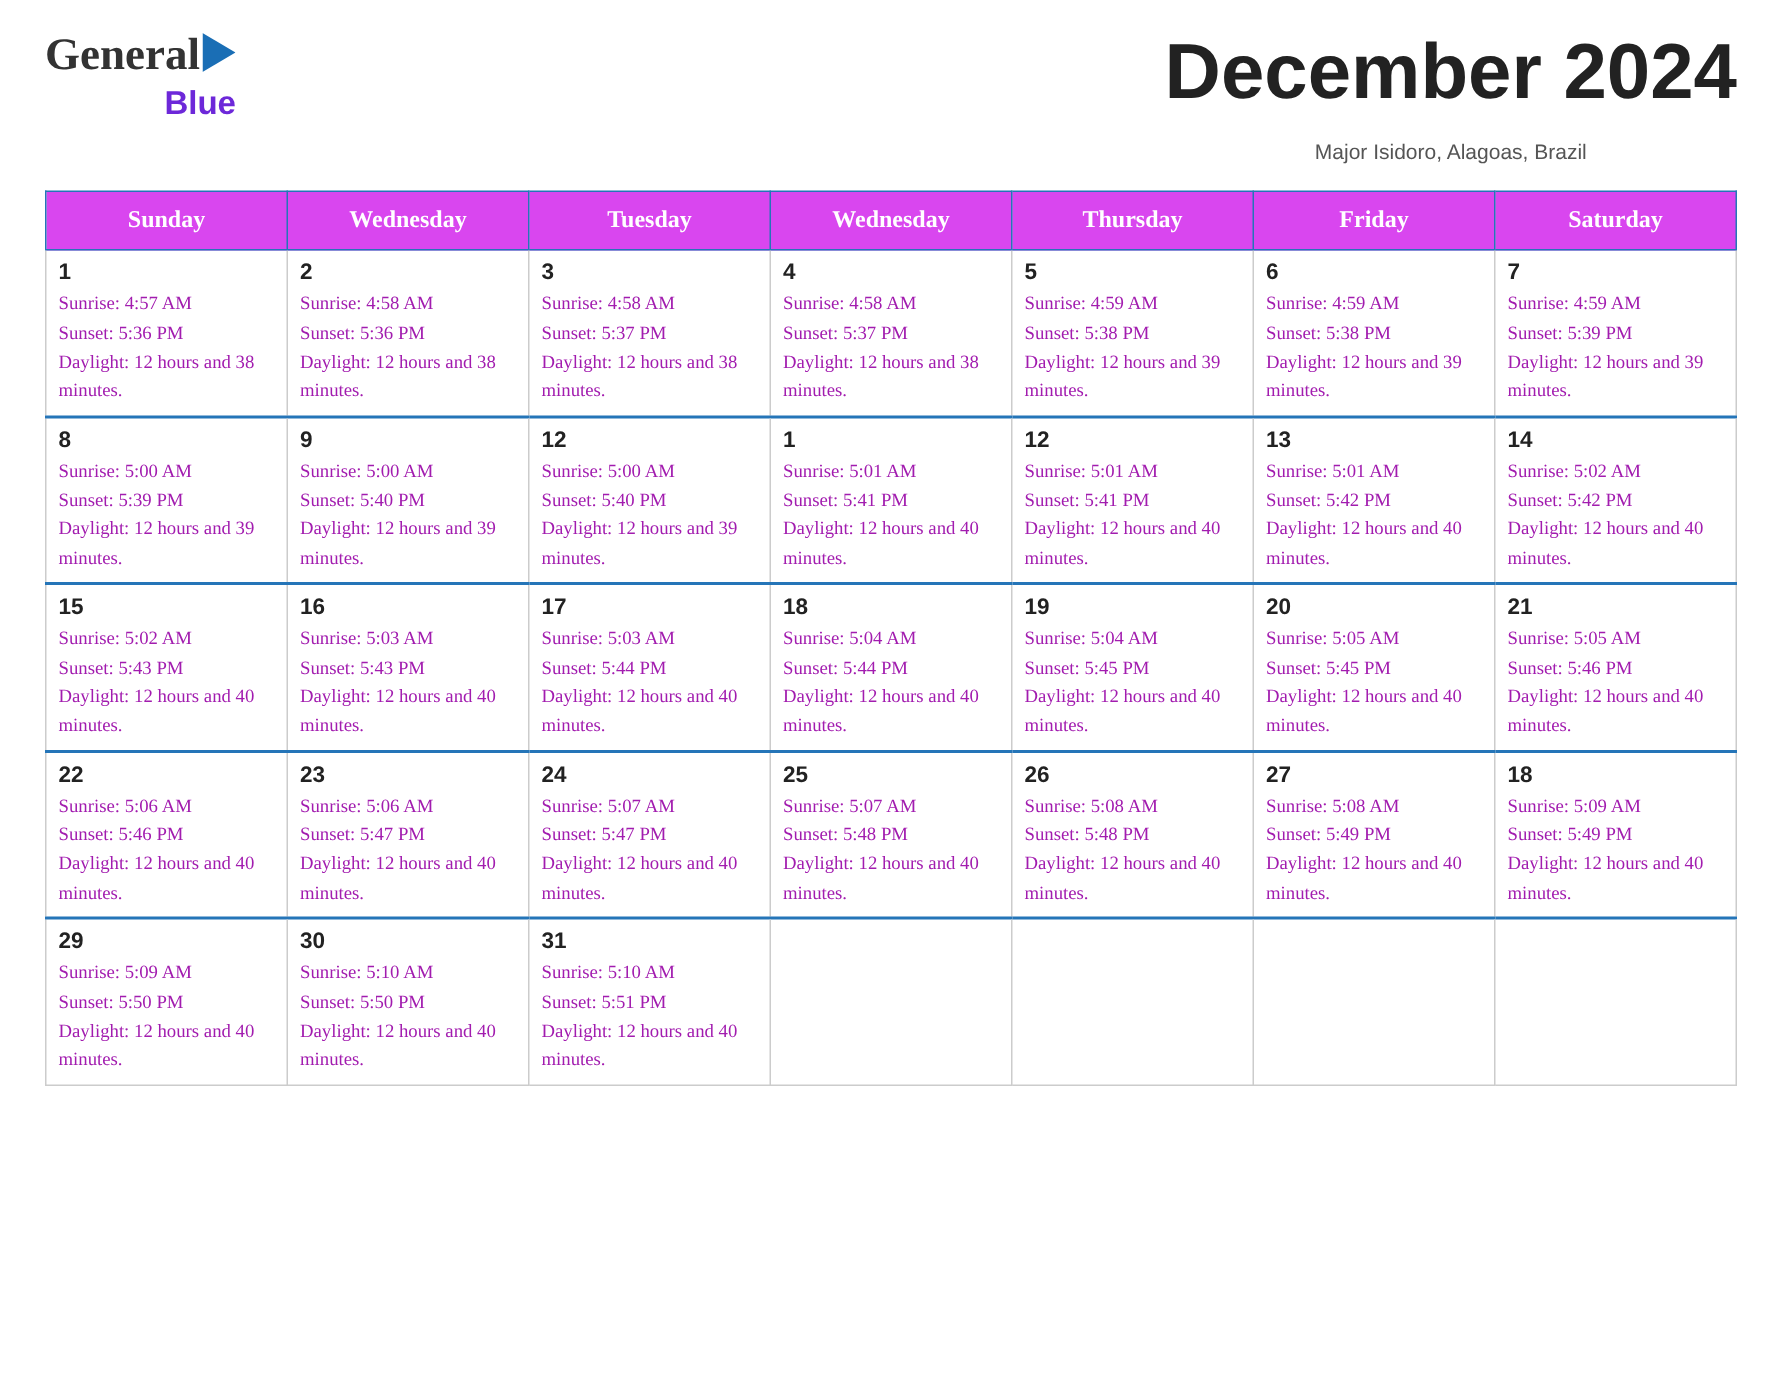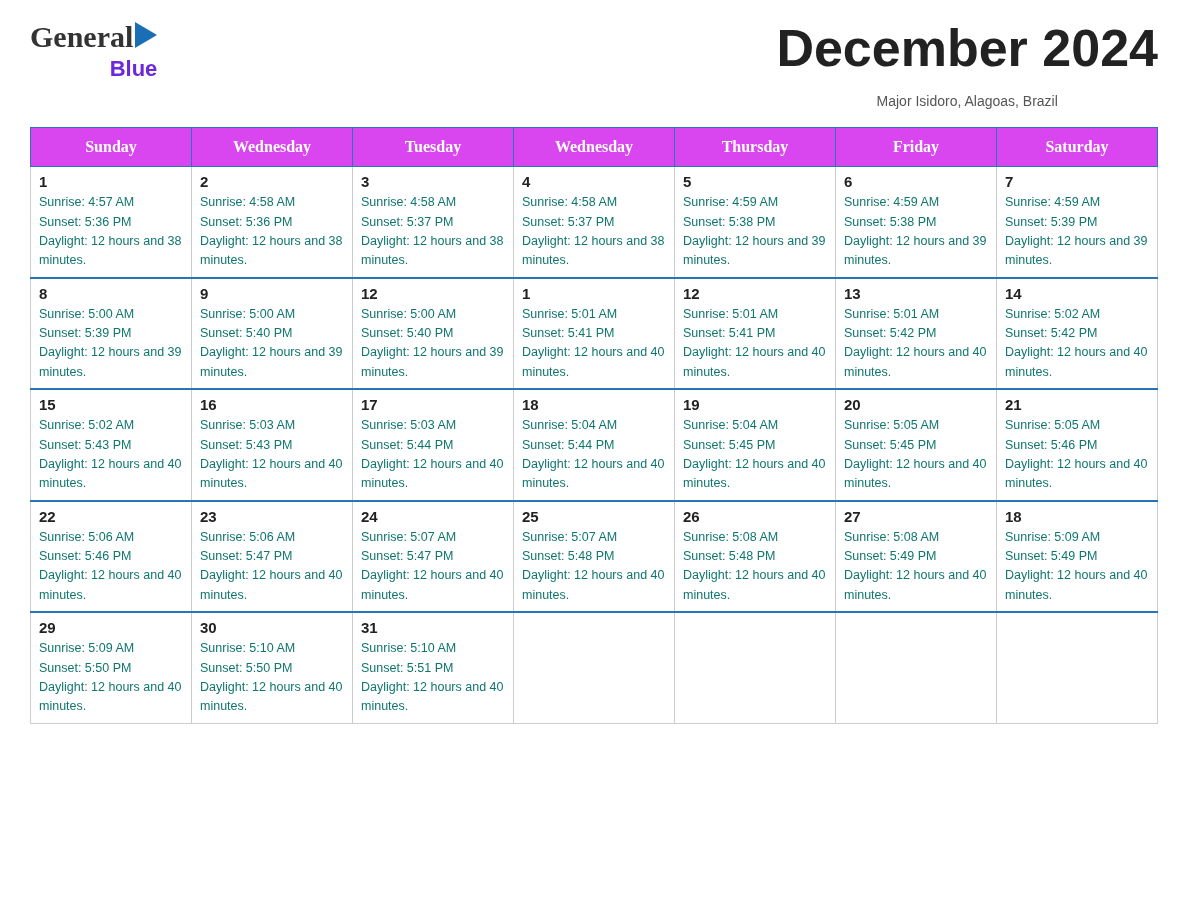--- a/index.html
+++ b/index.html
@@ -69,22 +69,23 @@
     .calendar tr:first-child td { border-top: none; }
     .day-num {
       font-size: 15px;
       font-weight: bold;
       color: #222;
       display: block;
       margin-bottom: 3px;
     }
     .day-info {
       font-size: 12.5px;
-      color: #0f766e;
+      color: #a21caf;
       line-height: 1.55;
+      font-family: Liberation Serif, serif;
     }
     .empty-cell {
       background: #fff;
     }
     
     .logo-icon-wrap {
       display: flex;
       align-items: center;
     }
     .logo-g {

